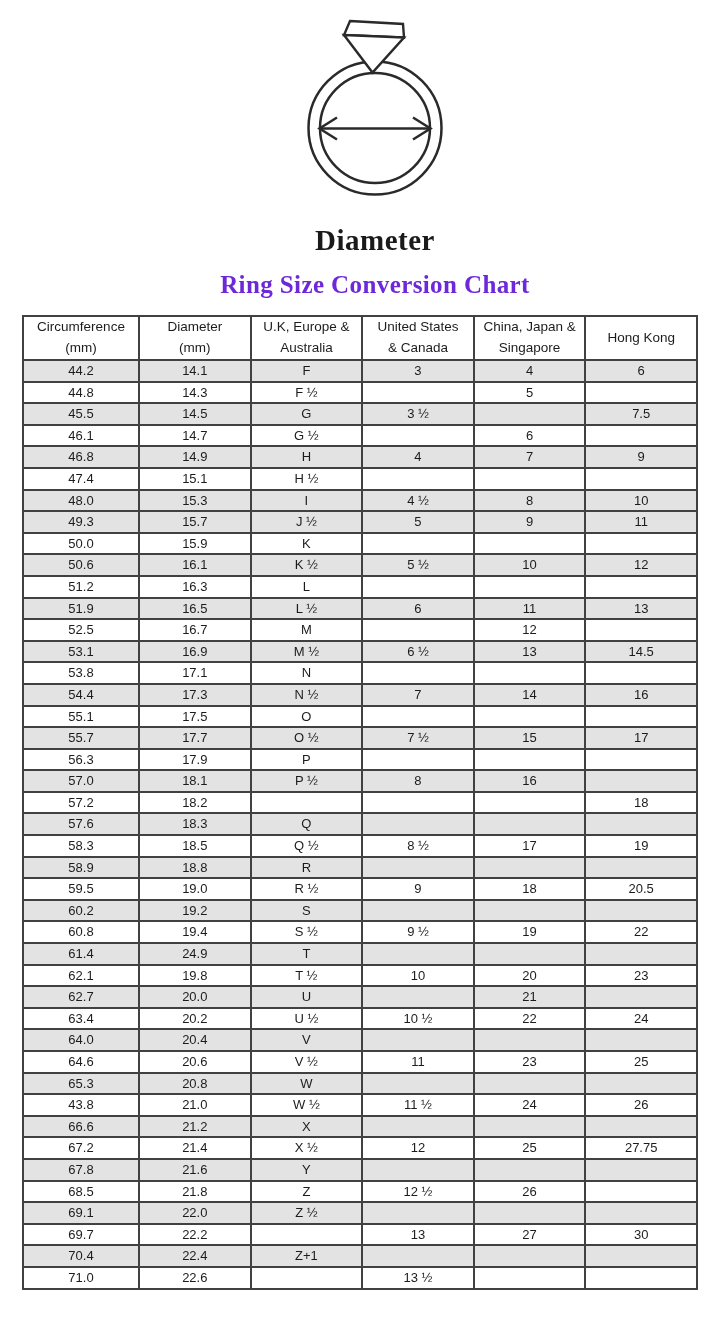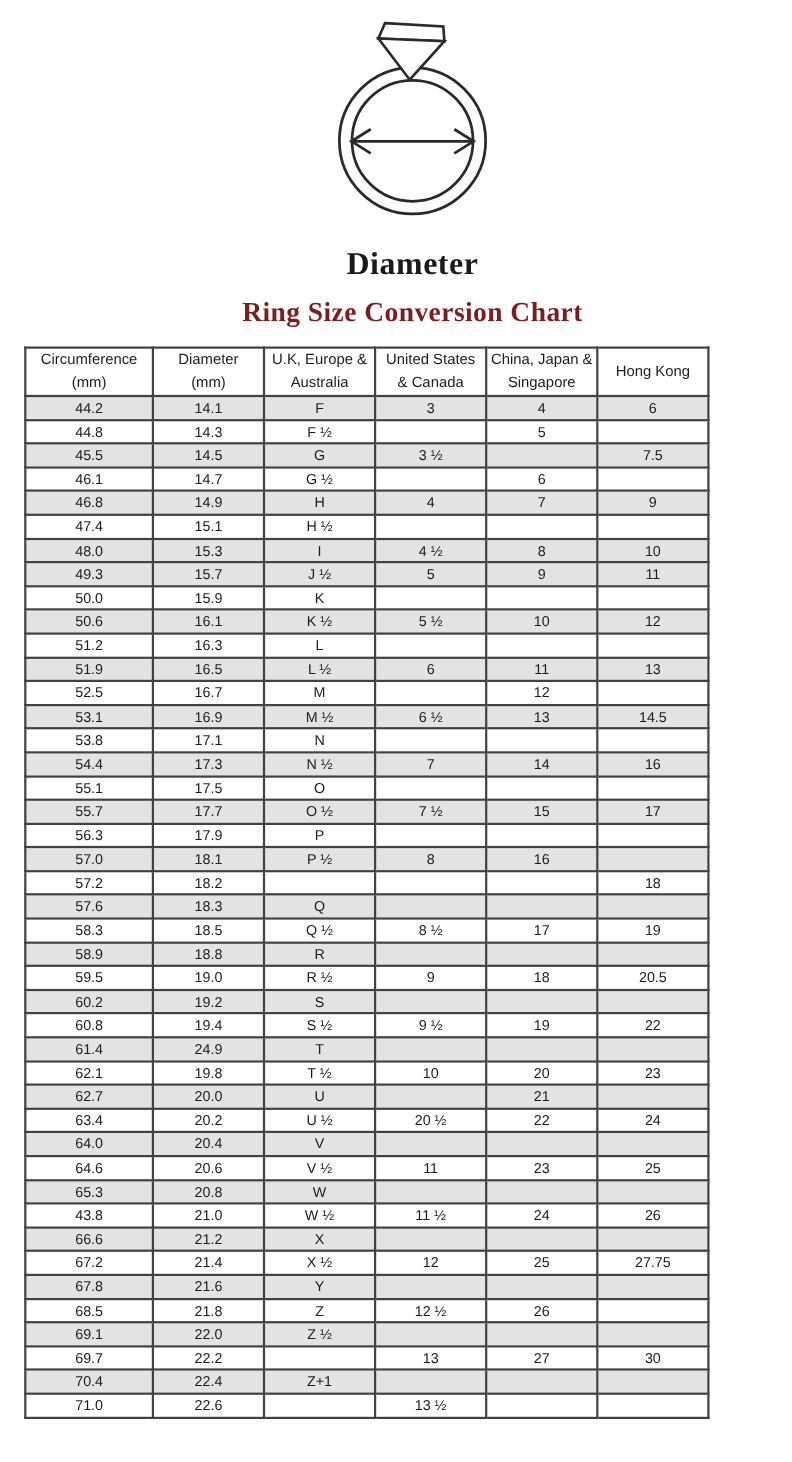--- a/index.html
+++ b/index.html
@@ -15,25 +15,25 @@
   .ring-svg .facet  { fill: #ffffff; stroke: #2a2a2a; stroke-width: 2.4; stroke-linejoin: miter; }
   .diameter-label {
     position: absolute; top: 224px; left: 375px; transform: translateX(-50%);
     font-family: "Liberation Serif", serif; font-weight: 700;
     font-size: 29px; color: #1a1a1a; letter-spacing: 0.5px; white-space: nowrap;
     margin: 0;
   }
   .chart-title {
     position: absolute; top: 271px; left: 375px; transform: translateX(-50%);
     font-family: "Liberation Serif", serif; font-weight: 700;
-    font-size: 25px; color: #7f1d1d; letter-spacing: 0.4px; white-space: nowrap;
+    font-size: 25px; color: #6d28d9; letter-spacing: 0.4px; white-space: nowrap;
     margin: 0;
   }
   table.conversion {
-    position: absolute; left: 22px; top: 315px; width: 623px;
+    position: absolute; left: 22px; top: 315px; width: 676px;
     border-collapse: collapse; table-layout: fixed;
     color: #1c1c1c;
   }
   table.conversion col.c0 { width: 116px; }
   table.conversion th, table.conversion td {
     border: 2px solid #414141;
     text-align: center; vertical-align: middle; padding: 0;
     overflow: hidden;
   }
   table.conversion th {
@@ -331,21 +331,21 @@
           <td>20.0</td>
           <td>U</td>
           <td></td>
           <td>21</td>
           <td></td>
         </tr>
         <tr class="plain">
           <td>63.4</td>
           <td>20.2</td>
           <td>U ½</td>
-          <td>20 ½</td>
+          <td>10 ½</td>
           <td>22</td>
           <td>24</td>
         </tr>
         <tr class="shaded">
           <td>64.0</td>
           <td>20.4</td>
           <td>V</td>
           <td></td>
           <td></td>
           <td></td>

